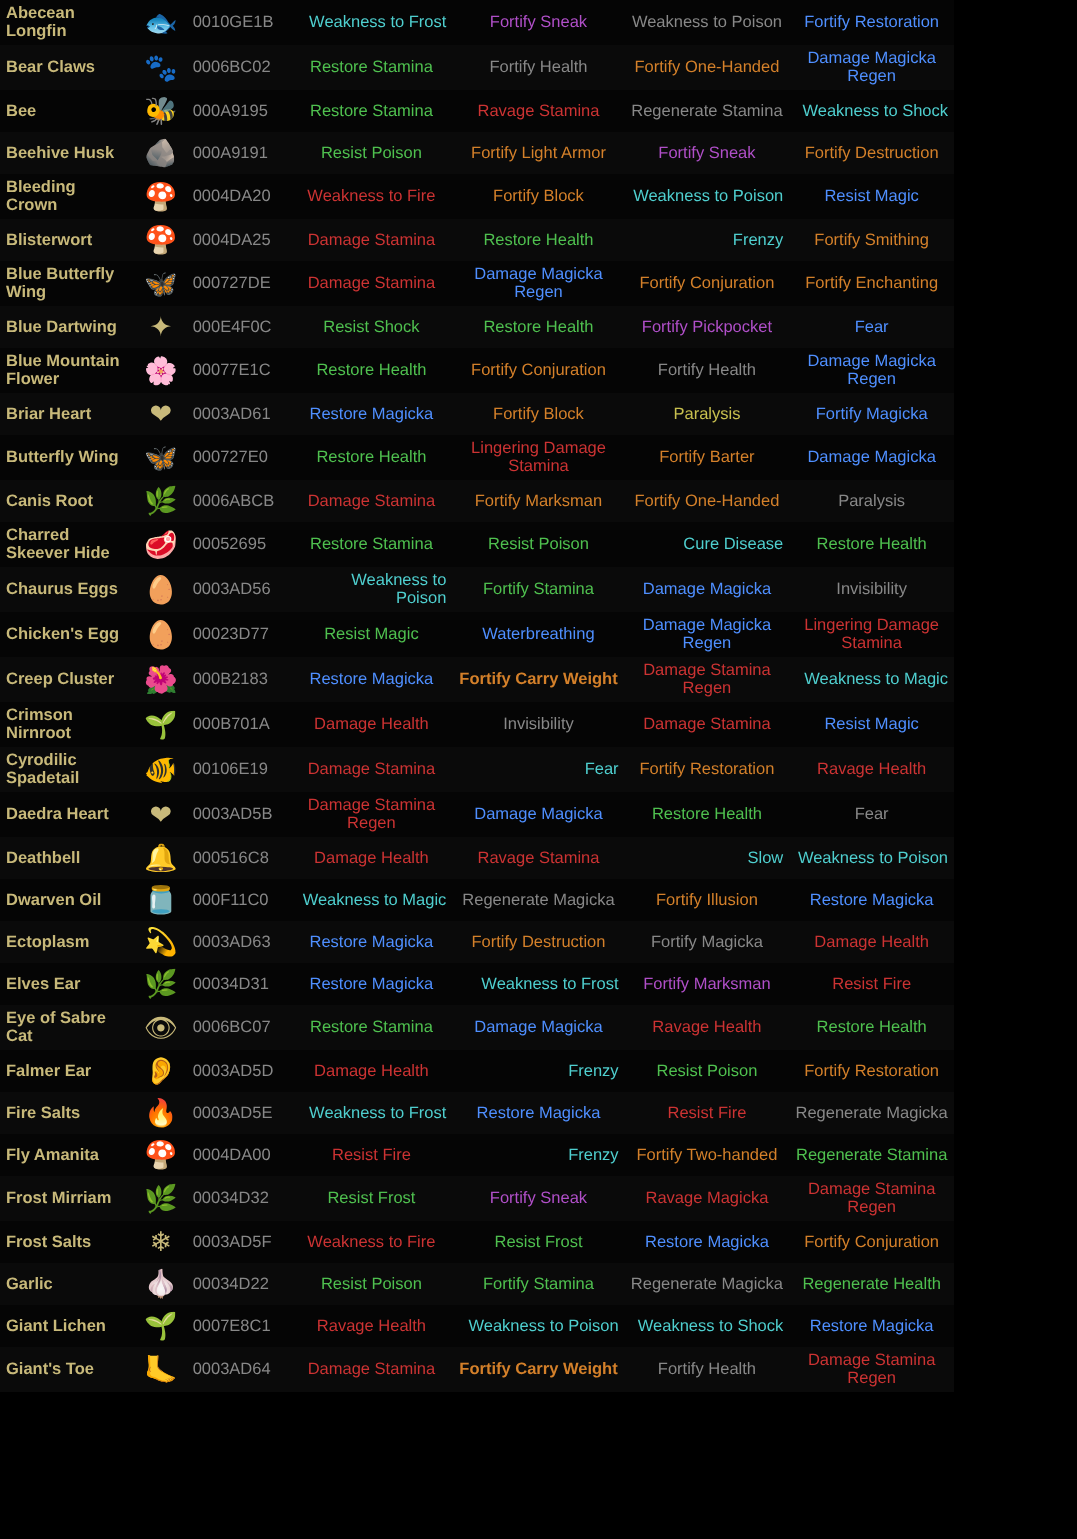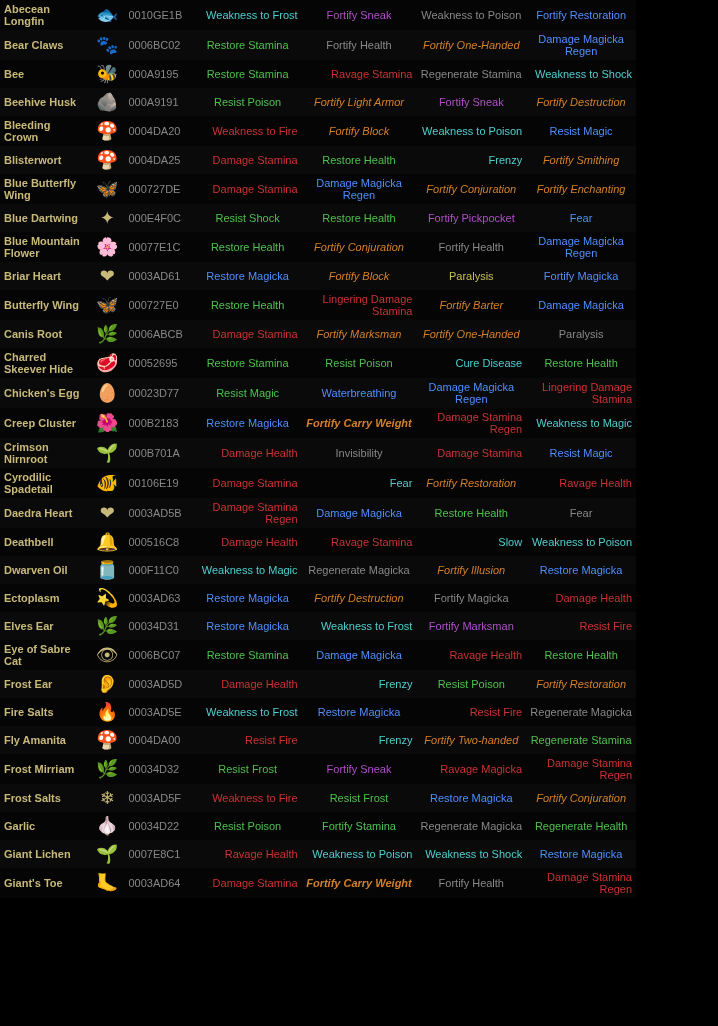--- a/index.html
+++ b/index.html
@@ -34,22 +34,22 @@
     }
     .col-id {
       width: 72px;
       color: #888;
     }
     .col-eff {
       width: 128px;
       text-align: center;
     }
     .c-green { color: #4fc04f; }
-    .c-orange { color: #d4802a; font-style: italic; }
-    .c-red { color: #cc3333; text-align: right; }
+    .c-orange { color: #d4802a; }
+    .c-red { color: #cc3333; }
     .c-cyan { color: #4fcfcf; text-align: right; }
     .c-purple { color: #b04fc8; }
     .c-yellow { color: #c8c04f; }
     .c-blue { color: #4f8fff; }
     .c-gray { color: #888; }
     .bold { font-weight: bold; }
   </style>
 </head>
 <body>
 
@@ -166,20 +166,29 @@
       <tr>
     <td class="col-name">Charred Skeever Hide</td>
     <td class="col-icon" style="font-size:18px;">🥩</td>
     <td class="col-id">00052695</td>
     <td class="col-eff c-green ">Restore Stamina</td>
     <td class="col-eff c-green ">Resist Poison</td>
     <td class="col-eff c-cyan ">Cure Disease</td>
     <td class="col-eff c-green ">Restore Health</td>
   </tr>
       <tr>
+    <td class="col-name">Chaurus Eggs</td>
+    <td class="col-icon" style="font-size:18px;">🥚</td>
+    <td class="col-id">0003AD56</td>
+    <td class="col-eff c-cyan ">Weakness to Poison</td>
+    <td class="col-eff c-green ">Fortify Stamina</td>
+    <td class="col-eff c-blue ">Damage Magicka</td>
+    <td class="col-eff c-gray ">Invisibility</td>
+  </tr>
+      <tr>
     <td class="col-name">Chicken's Egg</td>
     <td class="col-icon" style="font-size:18px;">🥚</td>
     <td class="col-id">00023D77</td>
     <td class="col-eff c-green ">Resist Magic</td>
     <td class="col-eff c-blue ">Waterbreathing</td>
     <td class="col-eff c-blue ">Damage Magicka Regen</td>
     <td class="col-eff c-red ">Lingering Damage Stamina</td>
   </tr>
       <tr>
     <td class="col-name">Creep Cluster</td>
@@ -256,21 +265,21 @@
       <tr>
     <td class="col-name">Eye of Sabre Cat</td>
     <td class="col-icon" style="font-size:18px;">👁</td>
     <td class="col-id">0006BC07</td>
     <td class="col-eff c-green ">Restore Stamina</td>
     <td class="col-eff c-blue ">Damage Magicka</td>
     <td class="col-eff c-red ">Ravage Health</td>
     <td class="col-eff c-green ">Restore Health</td>
   </tr>
       <tr>
-    <td class="col-name">Frost Ear</td>
+    <td class="col-name">Falmer Ear</td>
     <td class="col-icon" style="font-size:18px;">👂</td>
     <td class="col-id">0003AD5D</td>
     <td class="col-eff c-red ">Damage Health</td>
     <td class="col-eff c-cyan ">Frenzy</td>
     <td class="col-eff c-green ">Resist Poison</td>
     <td class="col-eff c-orange ">Fortify Restoration</td>
   </tr>
       <tr>
     <td class="col-name">Fire Salts</td>
     <td class="col-icon" style="font-size:18px;">🔥</td>

